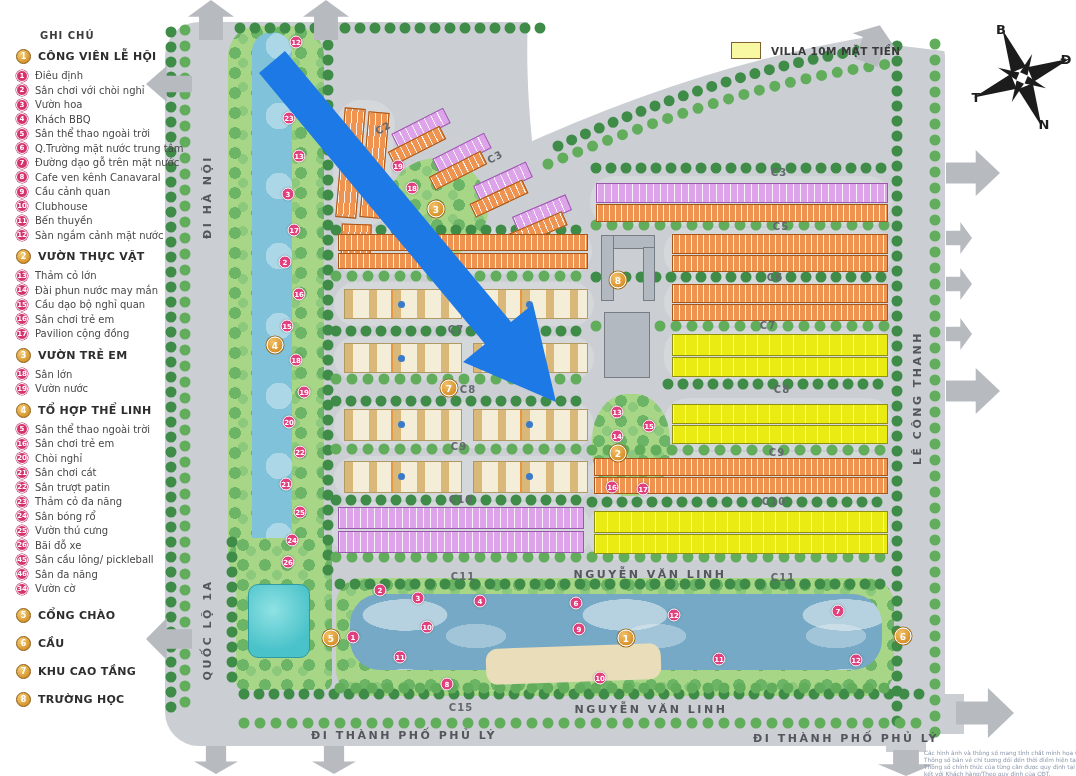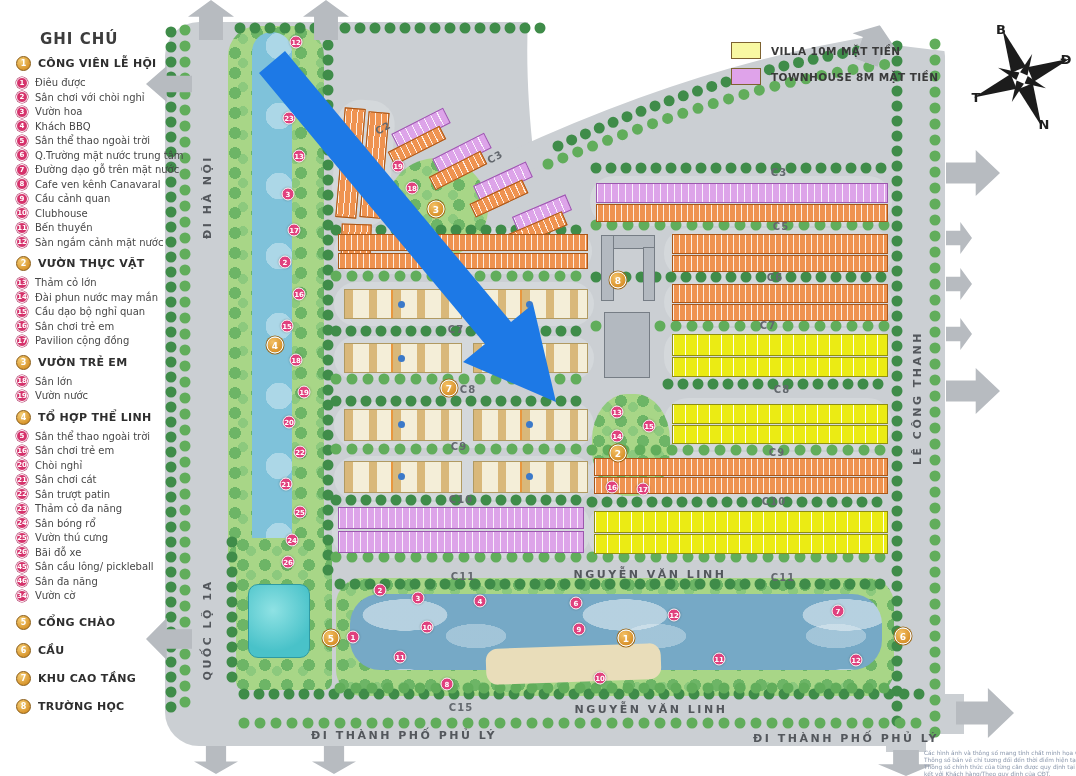--- a/index.html
+++ b/index.html
@@ -1,21 +1,21 @@
 <!DOCTYPE html>
 <html><head>
 <meta charset="utf-8">
 <style>
   html,body{margin:0;padding:0;background:#fff;}
   #canvas{position:relative;width:1076px;height:776px;background:#fff;overflow:hidden;
           font-family:"DejaVu Sans","Liberation Sans",sans-serif;}
   .abs{position:absolute;}
   
   #legend{position:absolute;left:16px;top:26px;width:176px;z-index:40;}
-  .lg-title{font-size:15px;font-weight:bold;color:#3c3c3c;letter-spacing:1px;margin:4px 0 8px 24px;}
+  .lg-title{font-size:10px;font-weight:bold;color:#3c3c3c;letter-spacing:1px;margin:4px 0 8px 24px;}
   .lg-sec-h{display:flex;align-items:center;gap:7px;margin:8px 0 6px 0;}
   .lg-sec-h.gap{margin-top:13px;}
   .lg-sec-t{font-size:11px;font-weight:bold;color:#2e2e2e;letter-spacing:.3px;}
   .lg-item{display:flex;align-items:center;gap:7px;margin:0 0 3px 0;height:11.5px;}
   .lg-item-t{font-size:10px;color:#474747;white-space:nowrap;}
   .gcir{flex:none;width:15px;height:15px;border-radius:50%;
         background:radial-gradient(circle at 35% 30%,#f5cf78,#d8952c 72%);
         border:1px solid #8a5c15;color:#fff;font-size:8px;font-weight:bold;
         display:flex;align-items:center;justify-content:center;box-sizing:border-box;}
   .pcir{flex:none;width:12px;height:12px;border-radius:50%;background:#d6336c;
@@ -310,21 +310,21 @@
 
   <div id="legend">
     <div class="lg-title">GHI CHÚ</div>
     <div id="legend-sections">
         <div class="lg-sec-h">
           <span class="gcir">1</span>
           <span class="lg-sec-t">CÔNG VIÊN LỄ HỘI</span>
         </div>
         <div class="lg-item">
           <span class="pcir">1</span>
-          <span class="lg-item-t">Điêu được</span>
+          <span class="lg-item-t">Điêu định</span>
         </div>
         <div class="lg-item">
           <span class="pcir">2</span>
           <span class="lg-item-t">Sân chơi với chòi nghỉ</span>
         </div>
         <div class="lg-item">
           <span class="pcir">3</span>
           <span class="lg-item-t">Vườn hoa</span>
         </div>
         <div class="lg-item">
@@ -467,24 +467,20 @@
           <span class="gcir">8</span>
           <span class="lg-sec-t">TRƯỜNG HỌC</span>
         </div>
       </div>
   </div>
 
   <div class="ulg" id="house-legend" style="left:731px;top:42px;">
       <div class="ulg-row">
         <span class="swatch" style="background: rgb(248, 248, 162);"></span>
         <span class="ulg-t">VILLA 10M MẶT TIỀN</span>
-      </div>
-      <div class="ulg-row">
-        <span class="swatch" style="background: rgb(223, 163, 234);"></span>
-        <span class="ulg-t">TOWNHOUSE 8M MẶT TIỀN</span>
       </div>
     </div>
 
   <div id="disclaimer">
       <div class="dline">Các hình ảnh và thông số mang tính chất minh họa và tham khảo.</div>
       <div class="dline">Thông số bản vẽ chỉ tương đối đến thời điểm hiện tại.</div>
       <div class="dline">Thông số chính thức của từng căn được quy định tại văn bản ký</div>
       <div class="dline">kết với Khách hàng/Theo quy định của CĐT.</div>
     </div>
 </div>

